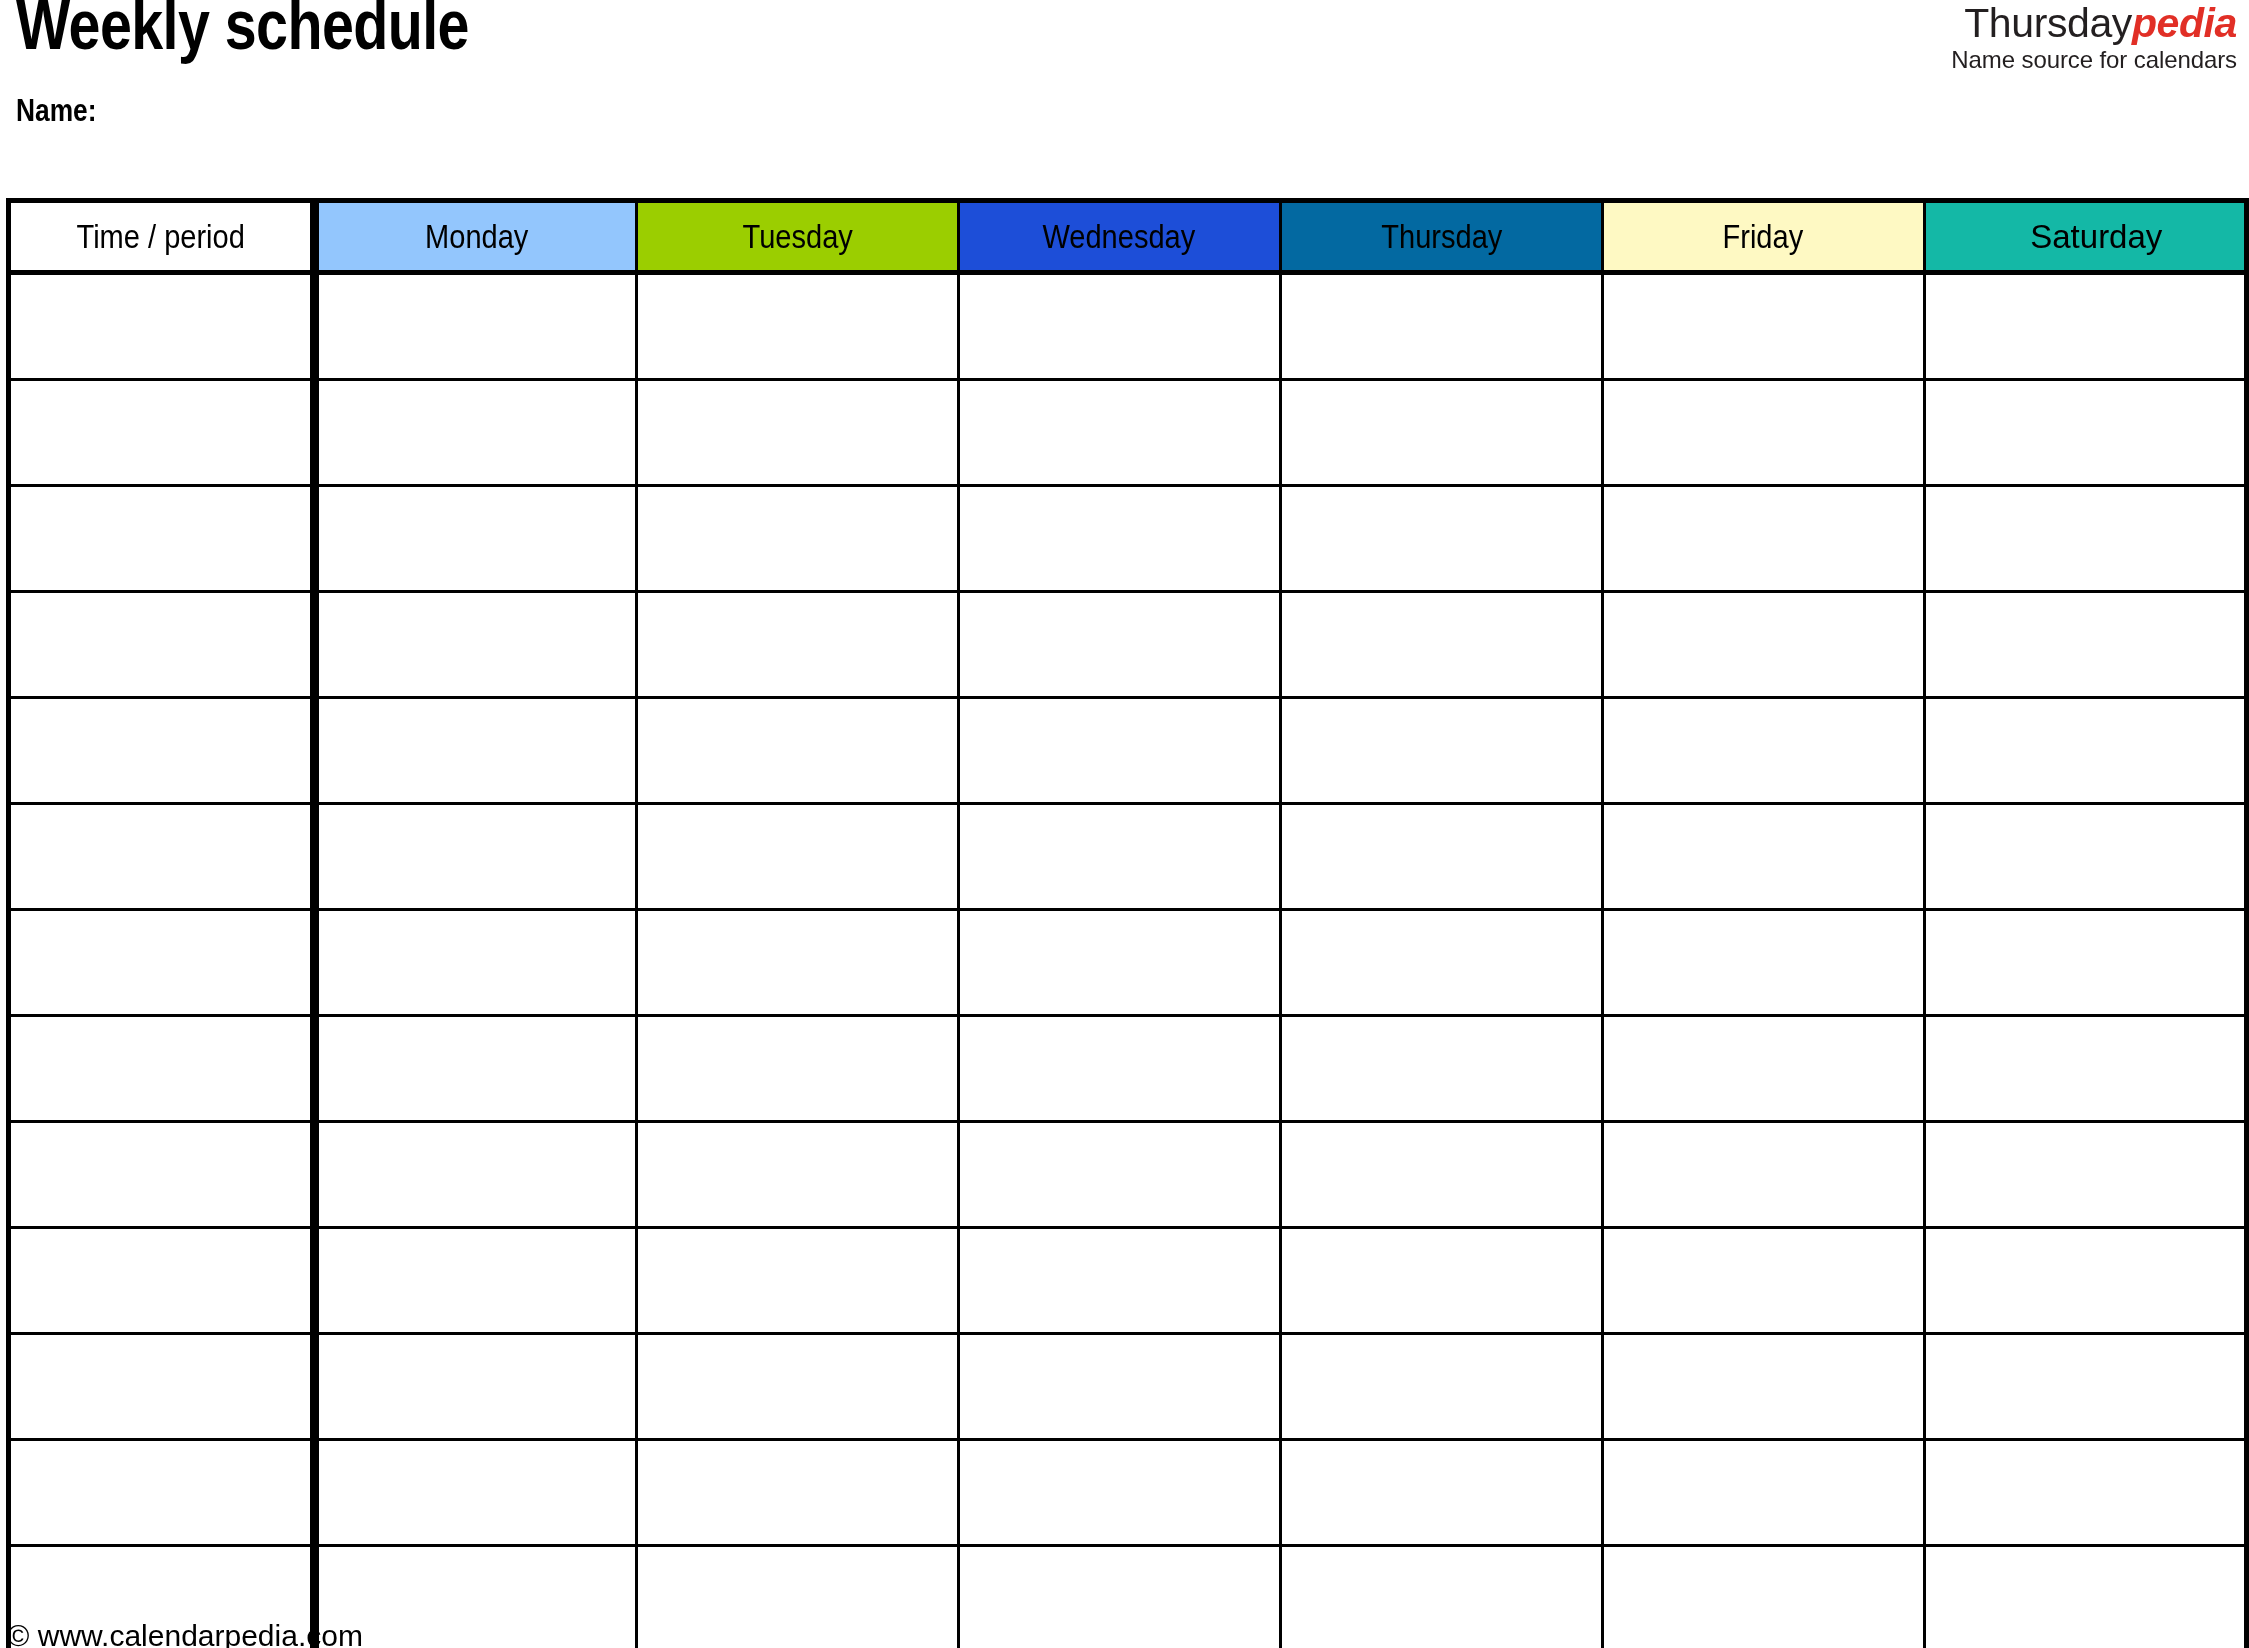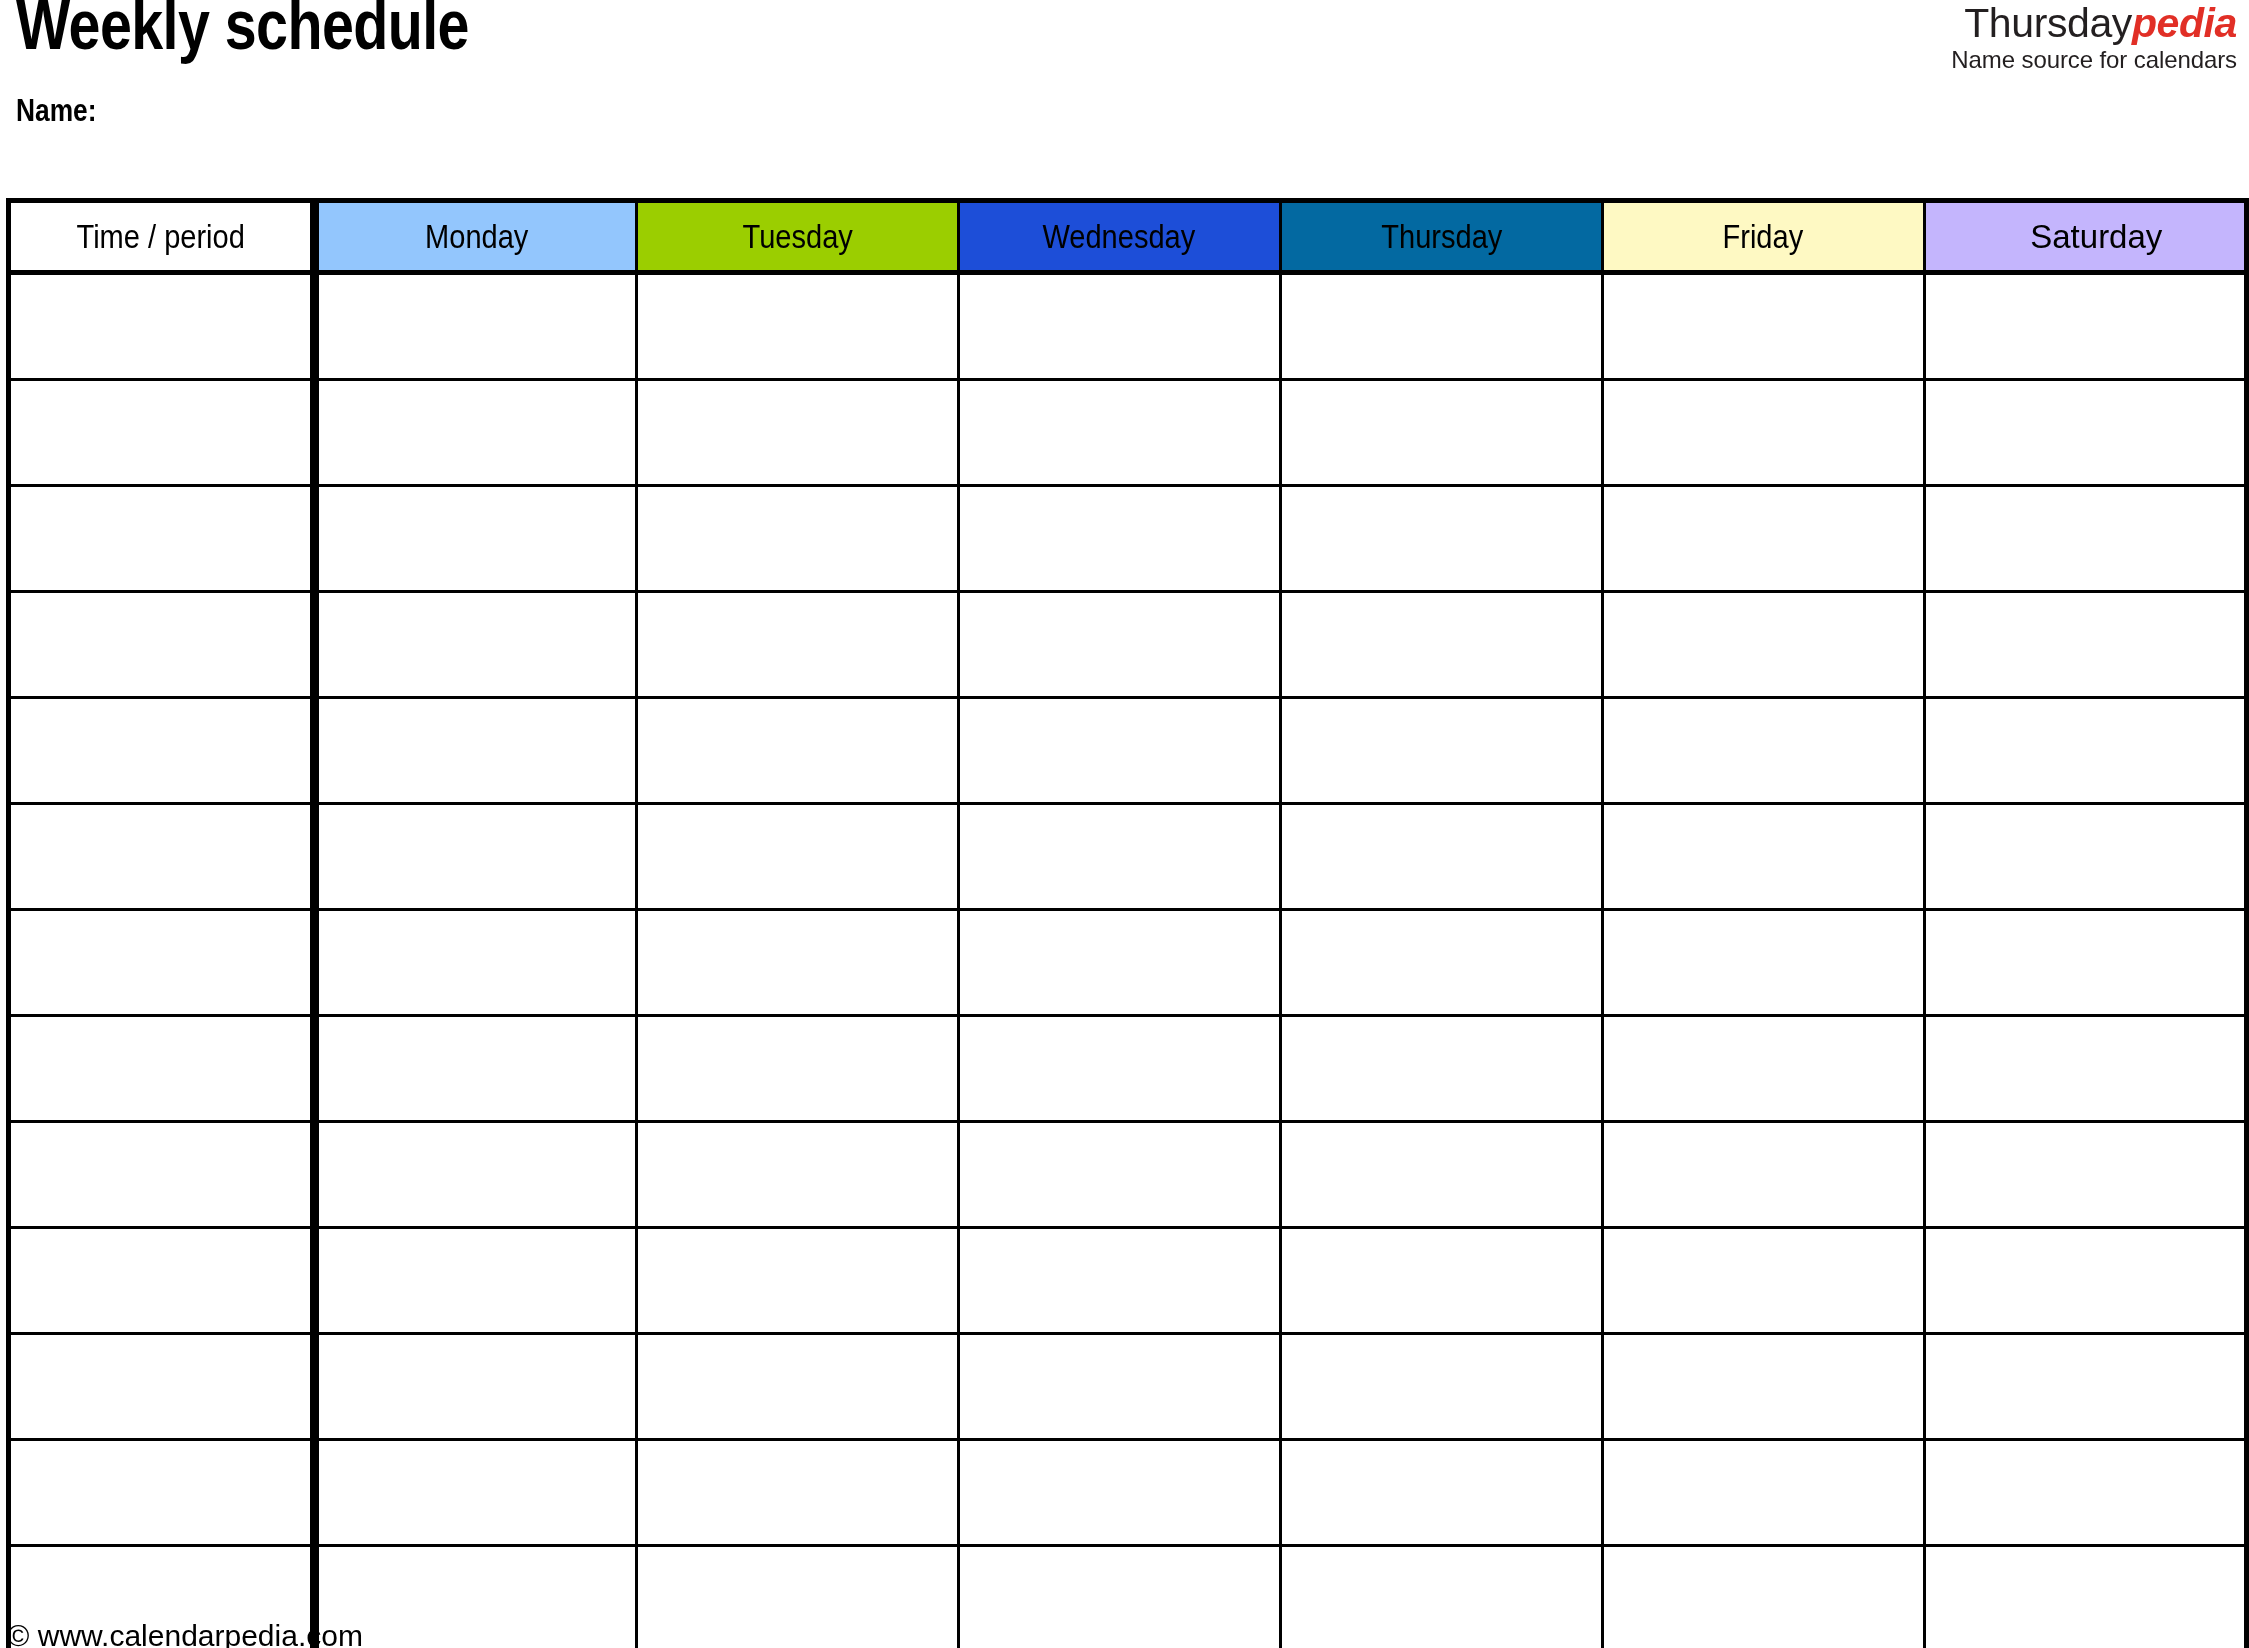--- a/index.html
+++ b/index.html
@@ -196,21 +196,21 @@
           </th>
           <th class="wednesday-head" style="background: #1d4ed8;">
             <span class="hdr-text">Wednesday</span>
           </th>
           <th class="thursday-head" style="background: #0369a1;">
             <span class="hdr-text">Thursday</span>
           </th>
           <th class="friday-head" style="background: #fef9c3;">
             <span class="hdr-text">Friday</span>
           </th>
-          <th class="saturday-head" style="background: #c4b5fd; padding-left: 23px;">
+          <th class="saturday-head" style="background: #14b8a6; padding-left: 23px;">
             <span class="hdr-text">Saturday</span>
           </th>
         </tr>
       </thead>
       <tbody id="schedule-body">
           <tr>
             <td class="time-cell"></td>
             <td></td>
             <td></td>
             <td></td>

